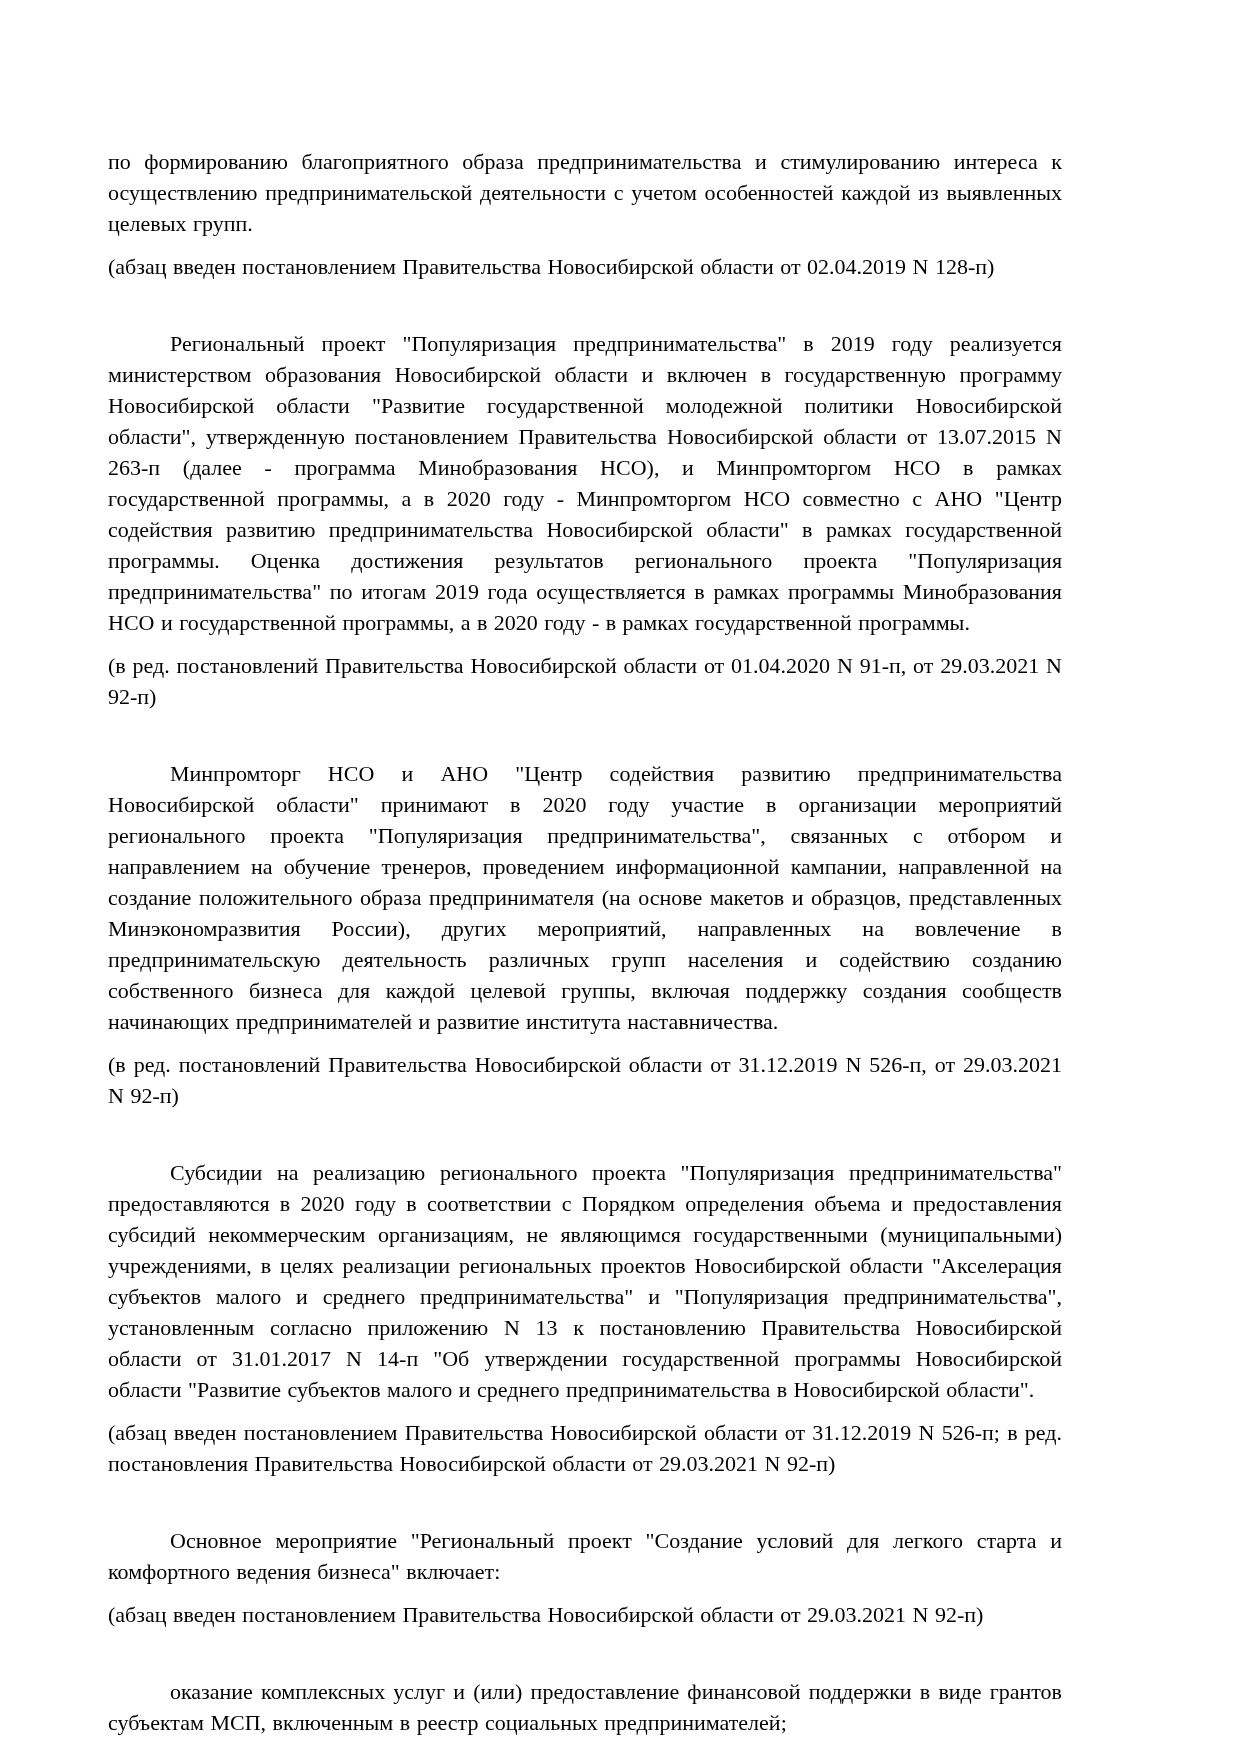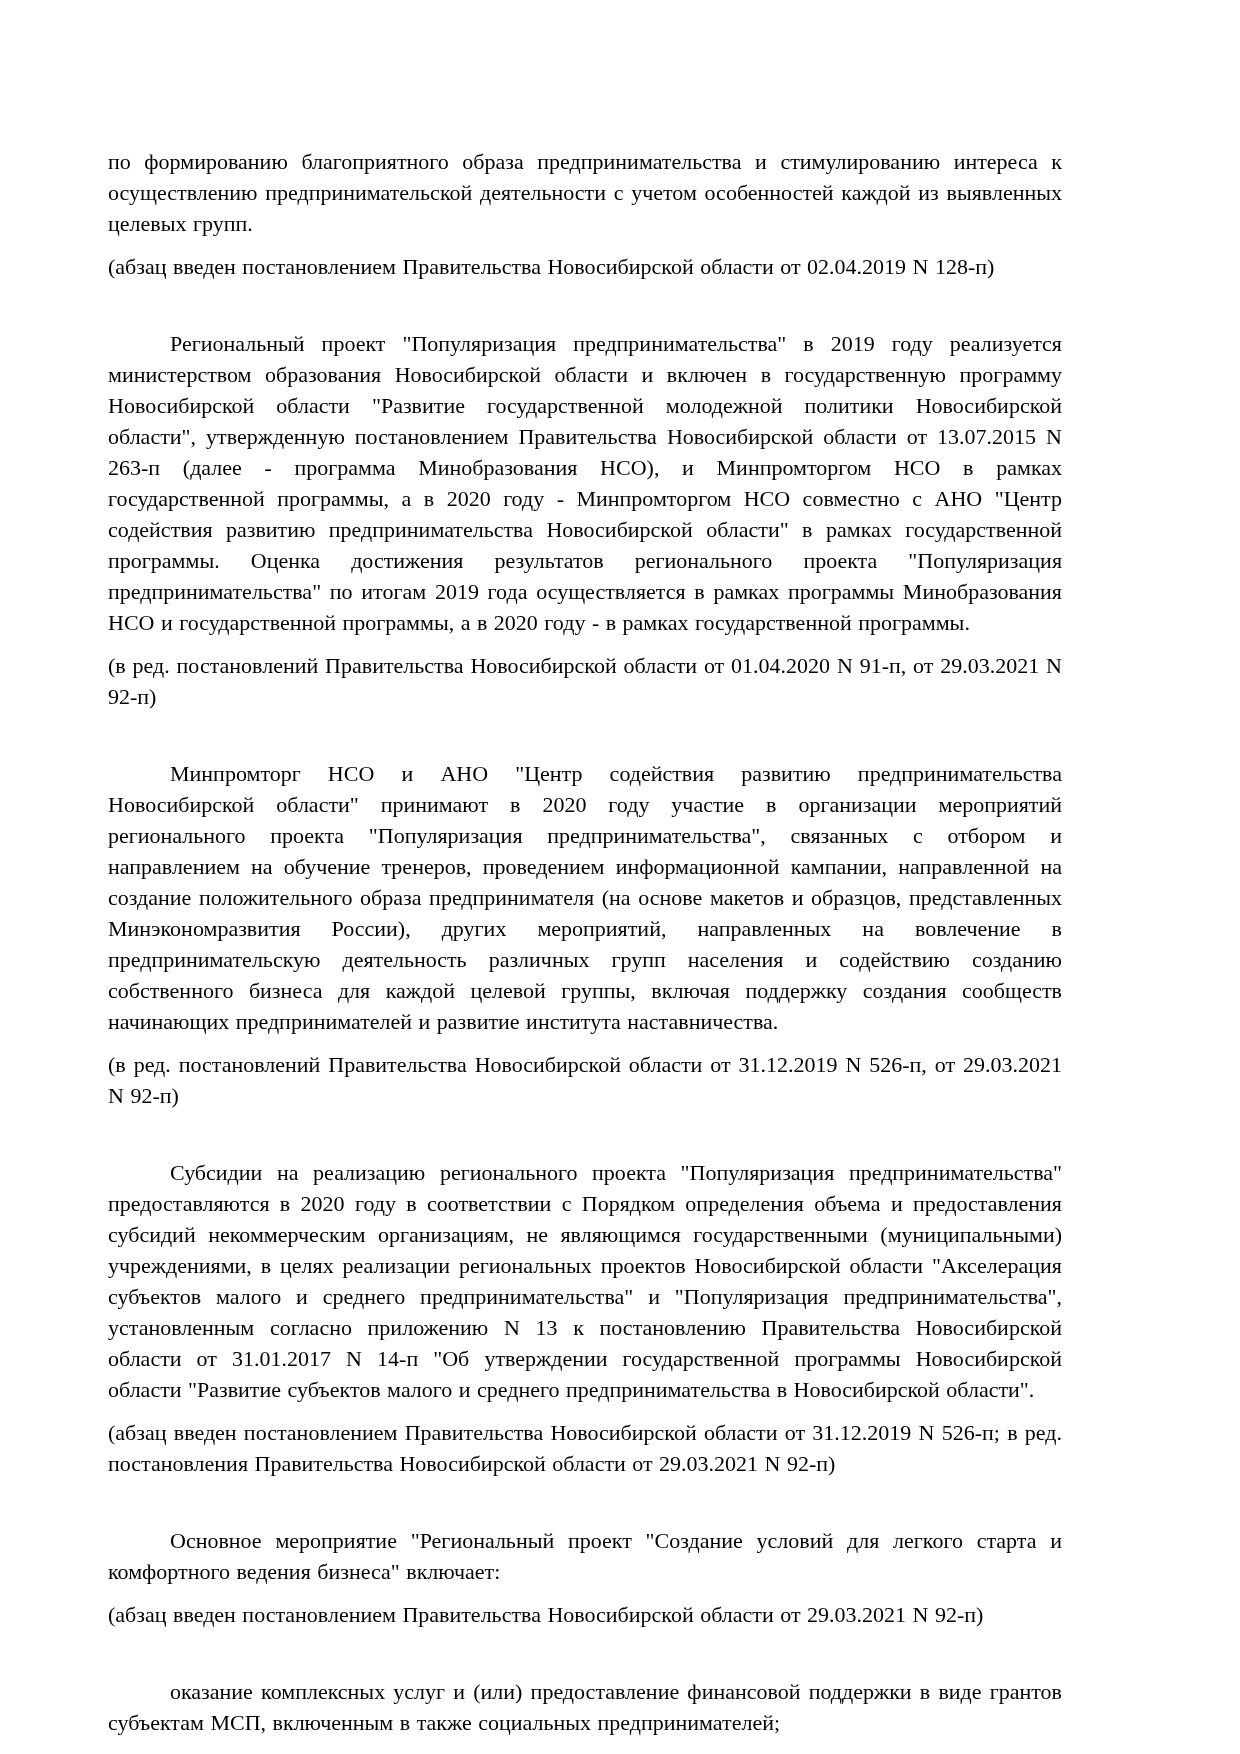--- a/index.html
+++ b/index.html
@@ -51,15 +51,15 @@
   <p class="doc-block p-cont">по формированию благоприятного образа предпринимательства и стимулированию интереса к осуществлению предпринимательской деятельности с учетом особенностей каждой из выявленных целевых групп.</p>
   <p class="doc-block p-note">(абзац введен постановлением Правительства Новосибирской области от 02.04.2019 N 128-п)</p>
   <p class="doc-block p-new">Региональный проект "Популяризация предпринимательства" в 2019 году реализуется министерством образования Новосибирской области и включен в государственную программу Новосибирской области "Развитие государственной молодежной политики Новосибирской области", утвержденную постановлением Правительства Новосибирской области от 13.07.2015 N 263-п (далее - программа Минобразования НСО), и Минпромторгом НСО в рамках государственной программы, а в 2020 году - Минпромторгом НСО совместно с АНО "Центр содействия развитию предпринимательства Новосибирской области" в рамках государственной программы. Оценка достижения результатов регионального проекта "Популяризация предпринимательства" по итогам 2019 года осуществляется в рамках программы Минобразования НСО и государственной программы, а в 2020 году - в рамках государственной программы.</p>
   <p class="doc-block p-note">(в ред. постановлений Правительства Новосибирской области от 01.04.2020 N 91-п, от 29.03.2021 N 92-п)</p>
   <p class="doc-block p-new">Минпромторг НСО и АНО "Центр содействия развитию предпринимательства Новосибирской области" принимают в 2020 году участие в организации мероприятий регионального проекта "Популяризация предпринимательства", связанных с отбором и направлением на обучение тренеров, проведением информационной кампании, направленной на создание положительного образа предпринимателя (на основе макетов и образцов, представленных Минэкономразвития России), других мероприятий, направленных на вовлечение в предпринимательскую деятельность различных групп населения и содействию созданию собственного бизнеса для каждой целевой группы, включая поддержку создания сообществ начинающих предпринимателей и развитие института наставничества.</p>
   <p class="doc-block p-note">(в ред. постановлений Правительства Новосибирской области от 31.12.2019 N 526-п, от 29.03.2021 N 92-п)</p>
   <p class="doc-block p-new">Субсидии на реализацию регионального проекта "Популяризация предпринимательства" предоставляются в 2020 году в соответствии с Порядком определения объема и предоставления субсидий некоммерческим организациям, не являющимся государственными (муниципальными) учреждениями, в целях реализации региональных проектов Новосибирской области "Акселерация субъектов малого и среднего предпринимательства" и "Популяризация предпринимательства", установленным согласно приложению N 13 к постановлению Правительства Новосибирской области от 31.01.2017 N 14-п "Об утверждении государственной программы Новосибирской области "Развитие субъектов малого и среднего предпринимательства в Новосибирской области".</p>
   <p class="doc-block p-note">(абзац введен постановлением Правительства Новосибирской области от 31.12.2019 N 526-п; в ред. постановления Правительства Новосибирской области от 29.03.2021 N 92-п)</p>
   <p class="doc-block p-new">Основное мероприятие "Региональный проект "Создание условий для легкого старта и комфортного ведения бизнеса" включает:</p>
   <p class="doc-block p-note">(абзац введен постановлением Правительства Новосибирской области от 29.03.2021 N 92-п)</p>
-  <p class="doc-block p-new">оказание комплексных услуг и (или) предоставление финансовой поддержки в виде грантов субъектам МСП, включенным в также социальных предпринимателей;</p>
+  <p class="doc-block p-new">оказание комплексных услуг и (или) предоставление финансовой поддержки в виде грантов субъектам МСП, включенным в реестр социальных предпринимателей;</p>
   <p class="doc-block p-note">(абзац введен постановлением Правительства Новосибирской области от 29.03.2021 N 92-п)</p>
 </div>
 
 </body></html>

